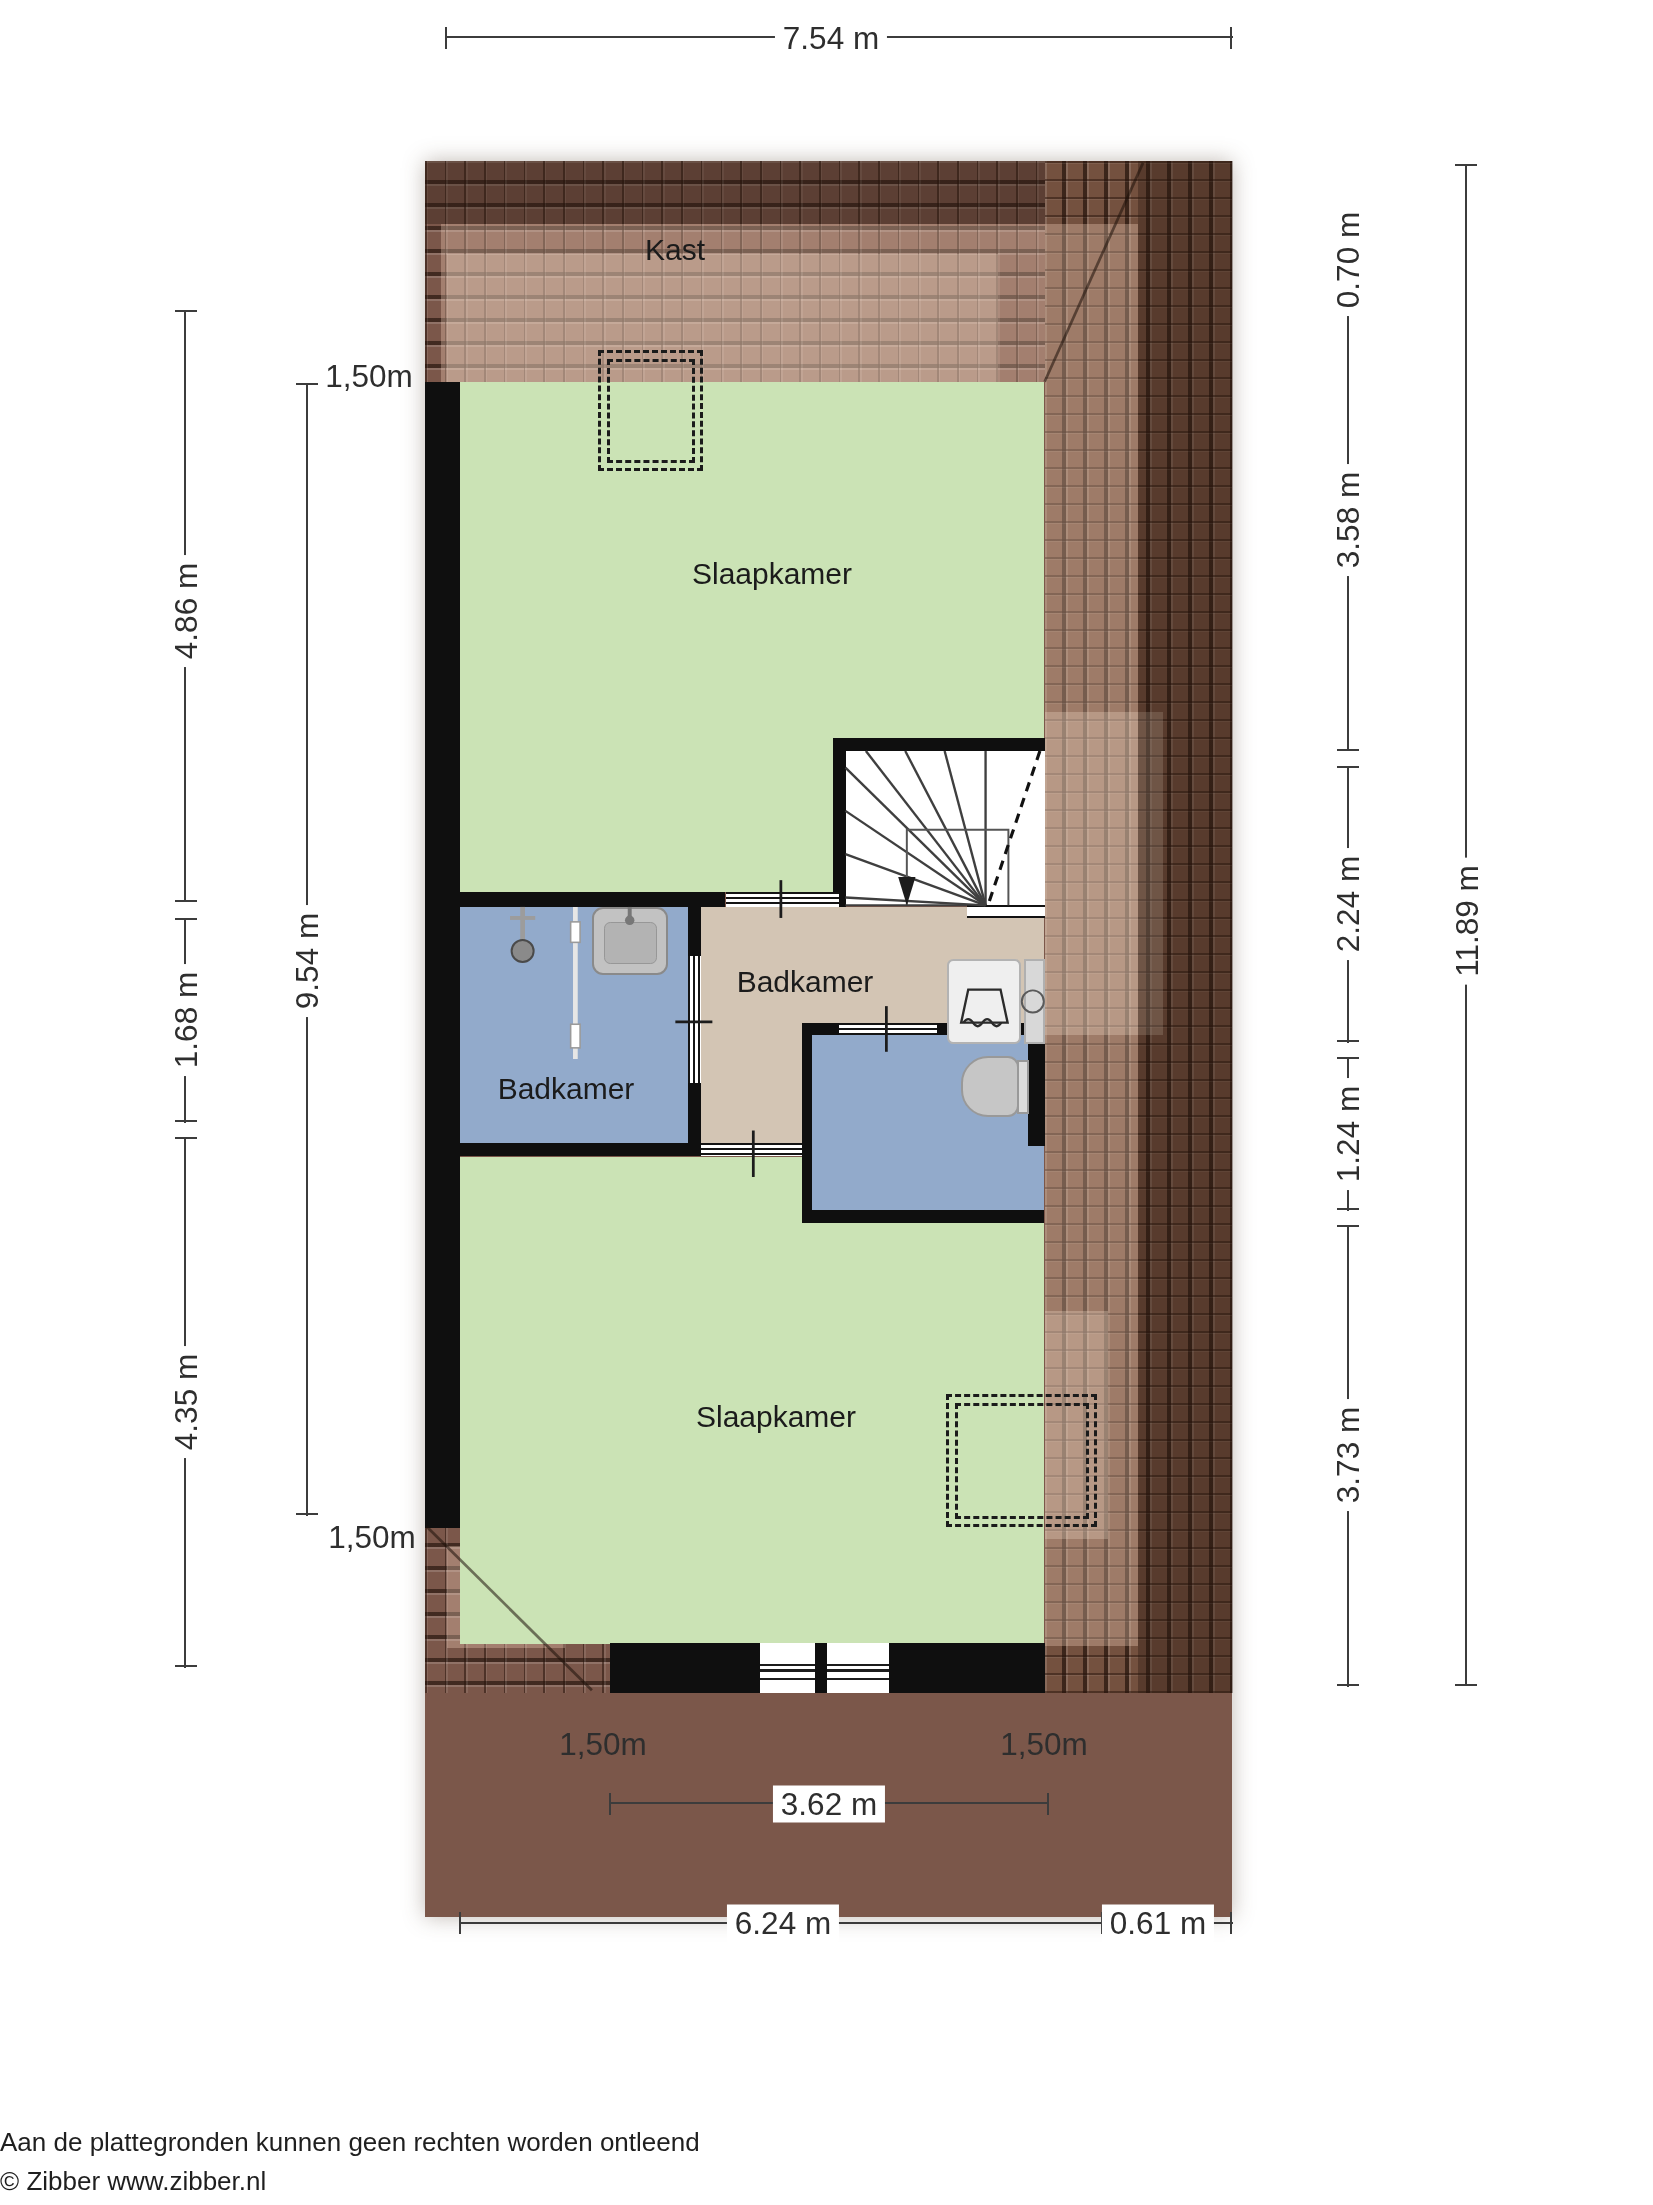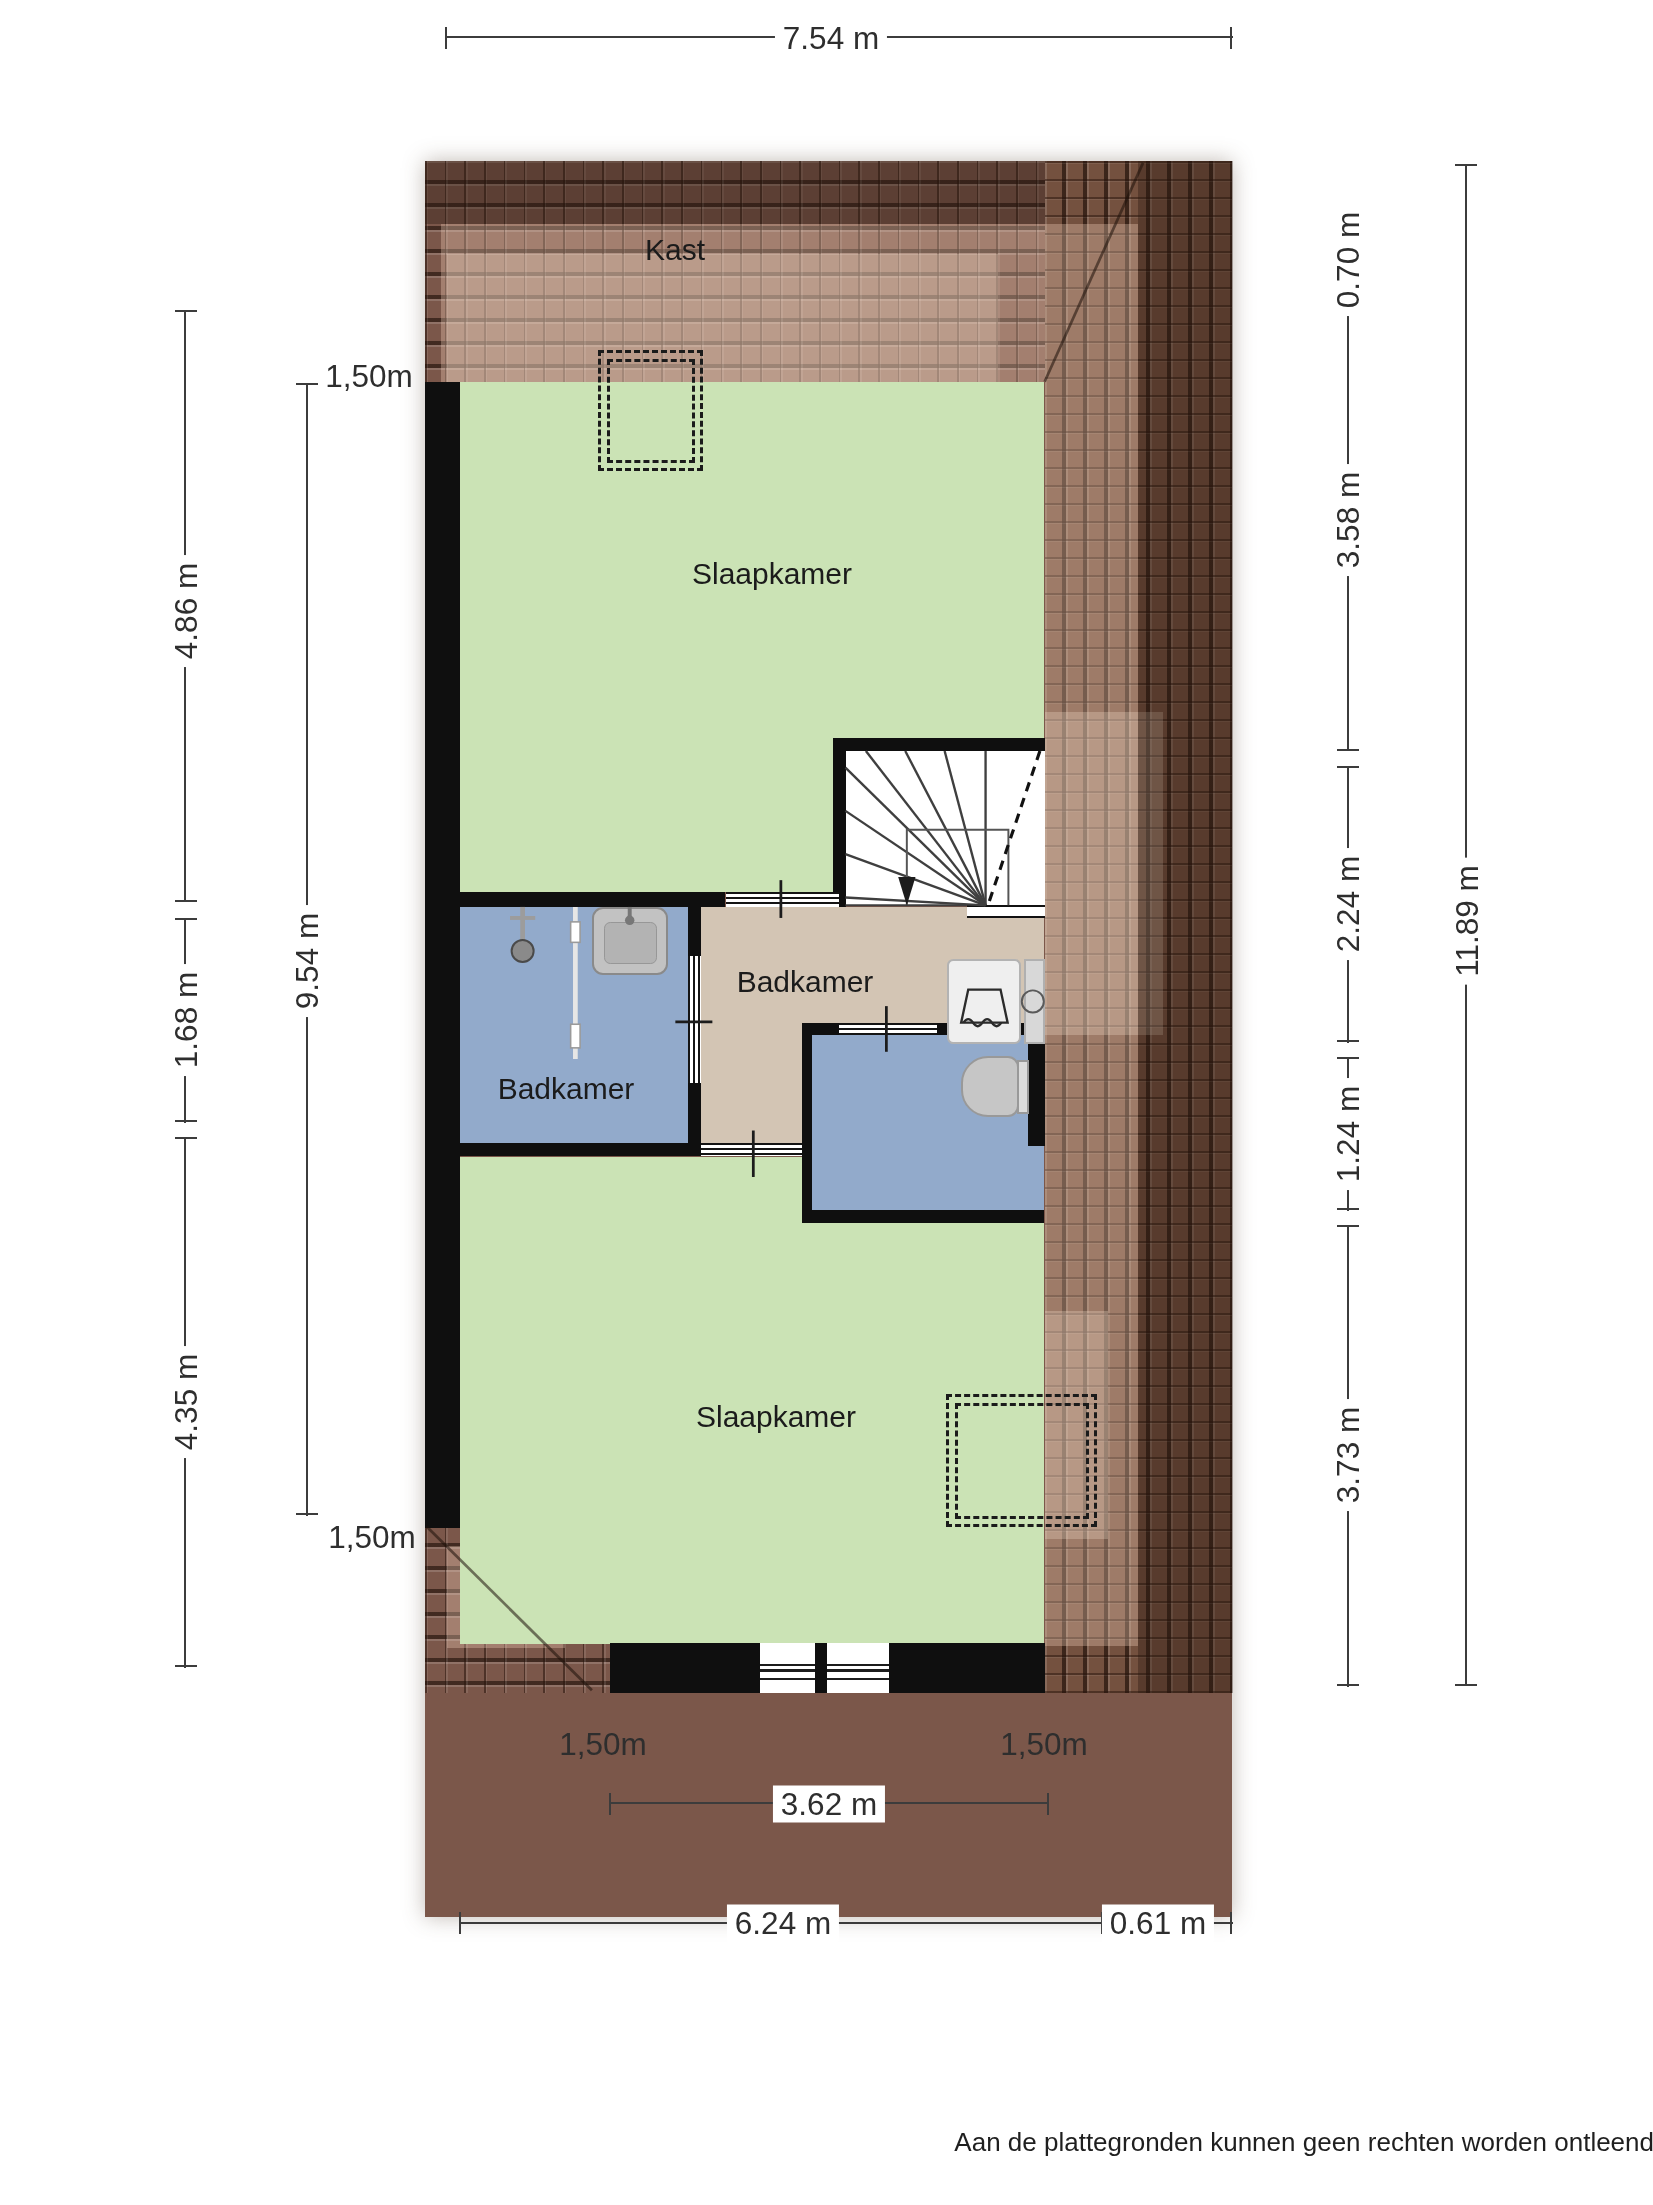--- a/index.html
+++ b/index.html
@@ -51,21 +51,21 @@
 
   
   .dline-h{position:absolute;height:2.4px;background:#3c3c3c;z-index:5;}
   .dline-v{position:absolute;width:2.4px;background:#3c3c3c;z-index:5;}
   .tick-v{position:absolute;width:2.4px;height:22px;background:#3c3c3c;z-index:5;}
   .tick-h{position:absolute;width:22px;height:2.4px;background:#3c3c3c;z-index:5;}
 
   .fixture{position:absolute;z-index:20;}
   #svg-overlay{position:absolute;left:0;top:0;z-index:25;}
 
-  #footer{position:absolute;left:0;width:100%;text-align:right;color:#1f1f1f;}
+  #footer{position:absolute;left:0;width:100%;text-align:left;color:#1f1f1f;}
   #footer p{margin:0 0 7.9px 0;font-size:26px;}
 </style>
 </head>
 <body>
 
 <div id="page">
 
   <div id="plan">
 
     <div class="abs tiles-h" style="left:0;top:0;width:807px;height:221px;"></div>
@@ -252,16 +252,17 @@
 
   <div class="dline-h" style="left:461px;top:1922px;width:772px;"></div>
   <div class="tick-v" style="left:459px;top:1912px;"></div>
   <div class="tick-v" style="left:1101px;top:1912px;"></div>
   <div class="tick-v" style="left:1230px;top:1912px;"></div>
   <div class="dim-label" style="left:783px;top:1923px;">6.24 m</div>
   <div class="dim-label" style="left:1158px;top:1923px;">0.61 m</div>
 
   <div id="footer" style="top:2127px;">
     <p>Aan de plattegronden kunnen geen rechten worden ontleend</p>
+    <p>© Zibber www.zibber.nl</p>
   </div>
 
 </div>
 
 
 </body></html>

